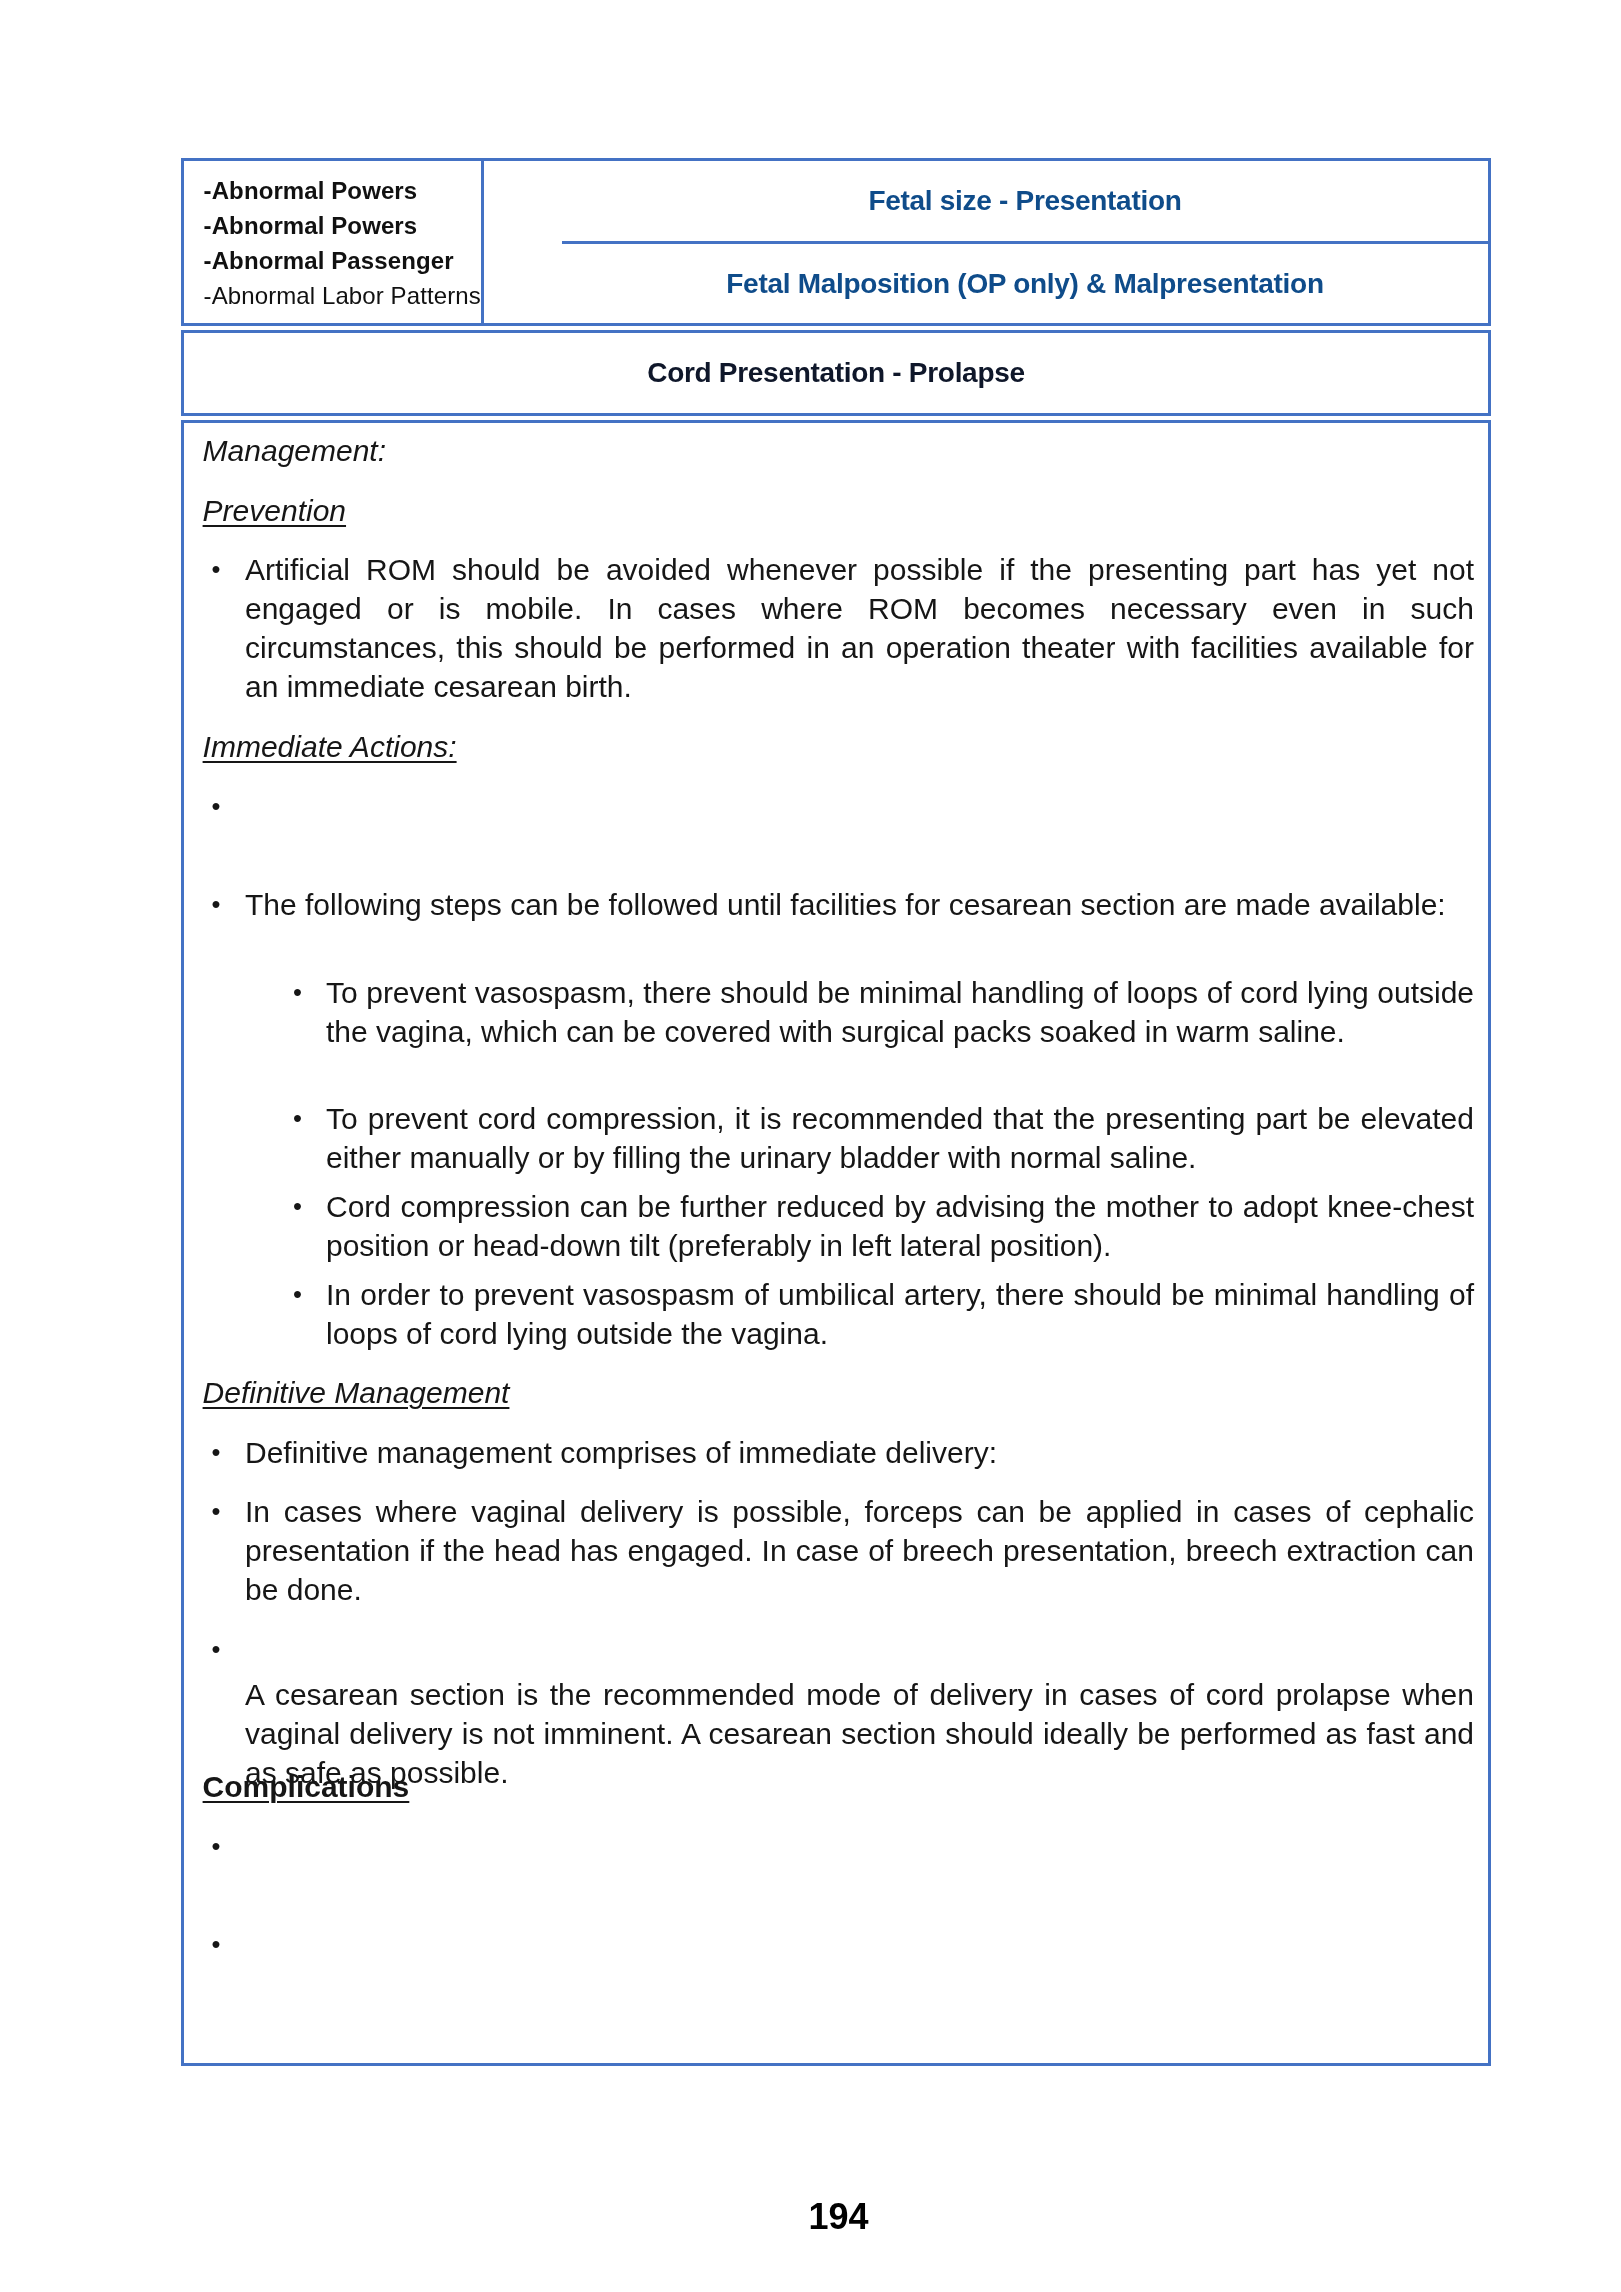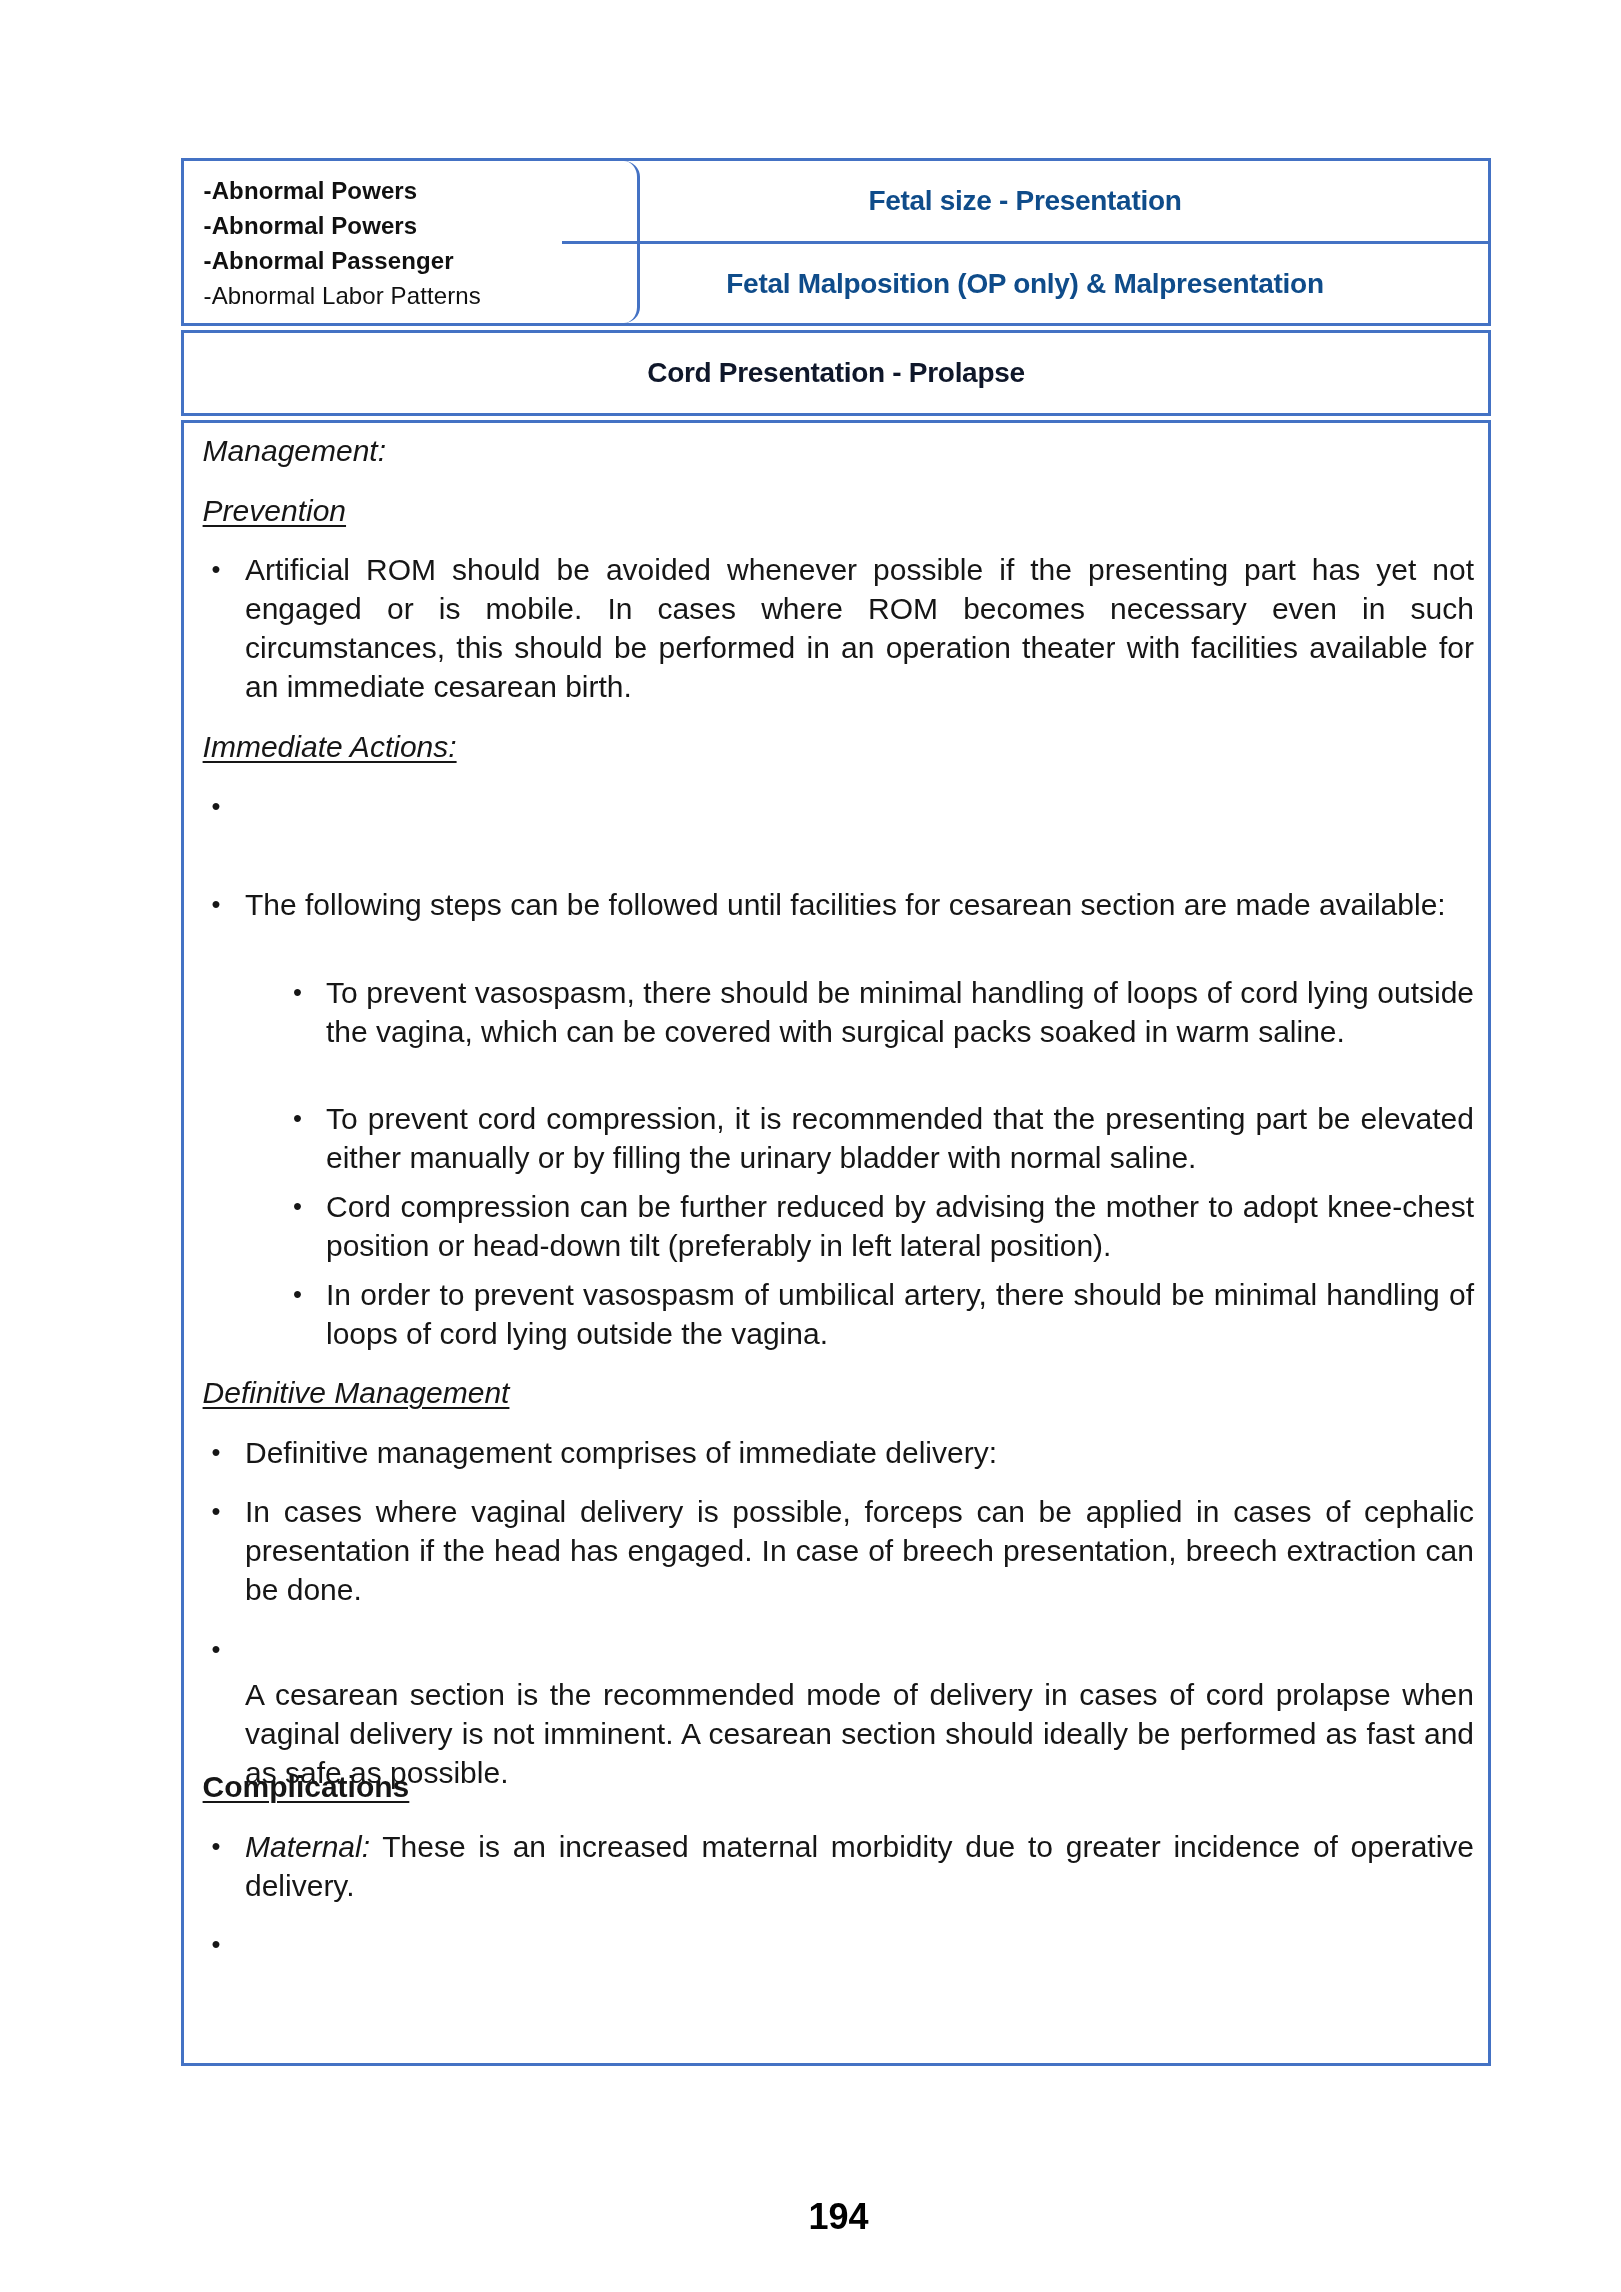--- a/index.html
+++ b/index.html
@@ -1,21 +1,21 @@
 <!DOCTYPE html>
 <html><head>
 <meta charset="utf-8">
 <style>
   html, body { margin: 0; padding: 0; background: #ffffff; }
   body { width: 1621px; height: 2293px; position: relative; overflow: hidden;
          font-family: "Liberation Sans", sans-serif; color: #111; }
   .box { position: absolute; border: 3.9px solid #4472C4; box-sizing: border-box; background: #fff; }
   #hdr { left: 181px; top: 158px; width: 1310px; height: 168px; }
-  #hdr-left { position: absolute; left: 0; top: 0; width: 456px; height: 100%;
-              border-right: 3.9px solid #4472C4; box-sizing: border-box; padding: 11.8px 0 0 19.6px; border-radius: 16px; }
+  #hdr-left { position: absolute; left: 0; top: 0; width: 300px; height: 100%;
+              border-right: 3.9px solid #4472C4; box-sizing: border-box; padding: 11.8px 0 0 19.6px; }
   #hdr-left .ln { font-size: 24px; line-height: 35px; white-space: nowrap; letter-spacing: 0.1px; }
   #hdr-left .b { font-weight: bold; }
   #hdr-right { position: absolute; left: 378px; top: 0; right: 0; height: 100%; }
   .hcell { position: absolute; left: 0; right: 0; display: flex; align-items: center; justify-content: center;
            color: #0F4C8A; font-weight: bold; font-size: 28px; letter-spacing: -0.3px; }
   #hcell1 { top: 0; height: 80px; border-bottom: 3.9px solid #4472C4; }
   #hcell2 { top: 84px; bottom: 0; }
   #topic { left: 181px; top: 330px; width: 1310px; height: 86px; display: flex; align-items: center;
            justify-content: center; color: #0f172a; font-weight: bold; font-size: 28px; letter-spacing: -0.3px; }
   #main { left: 181px; top: 420px; width: 1310px; height: 1646px; padding: 0; }
@@ -87,20 +87,19 @@
 
   <div class="bl" style="left:27.4px; top:1069px;">•</div>
   <div class="t j" style="left:61px; top:1069px; width:1229px;">In cases where vaginal delivery is possible, forceps can be applied in cases of cephalic presentation if the head has engaged. In case of breech presentation, breech extraction can be done.</div>
 
   <div class="t" style="left:27.4px; top:1207px; font-size:25.5px;">•</div>
   <div class="t j" style="left:61px; top:1252px; width:1229px;">A cesarean section is the recommended mode of delivery in cases of cord prolapse when vaginal delivery is not imminent. A cesarean section should ideally be performed as fast and as safe as possible.</div>
 
   <div class="t h-bold u" style="left:18.6px; top:1344px;">Complications</div>
 
   <div class="bl" style="left:27.4px; top:1404px;">•</div>
-  <div class="t j" style="left:61px; top:1404px; width:1229px;"><span class="h-it">Maternal:</span><span> These is an increased maternal morbidity due to greater incidence of operative delivery.</span></div>
 
   <div class="bl" style="left:27.4px; top:1502px;">•</div>
 
 </div>
 
 <div id="pagenum">194</div>
 
 
 </body></html>

